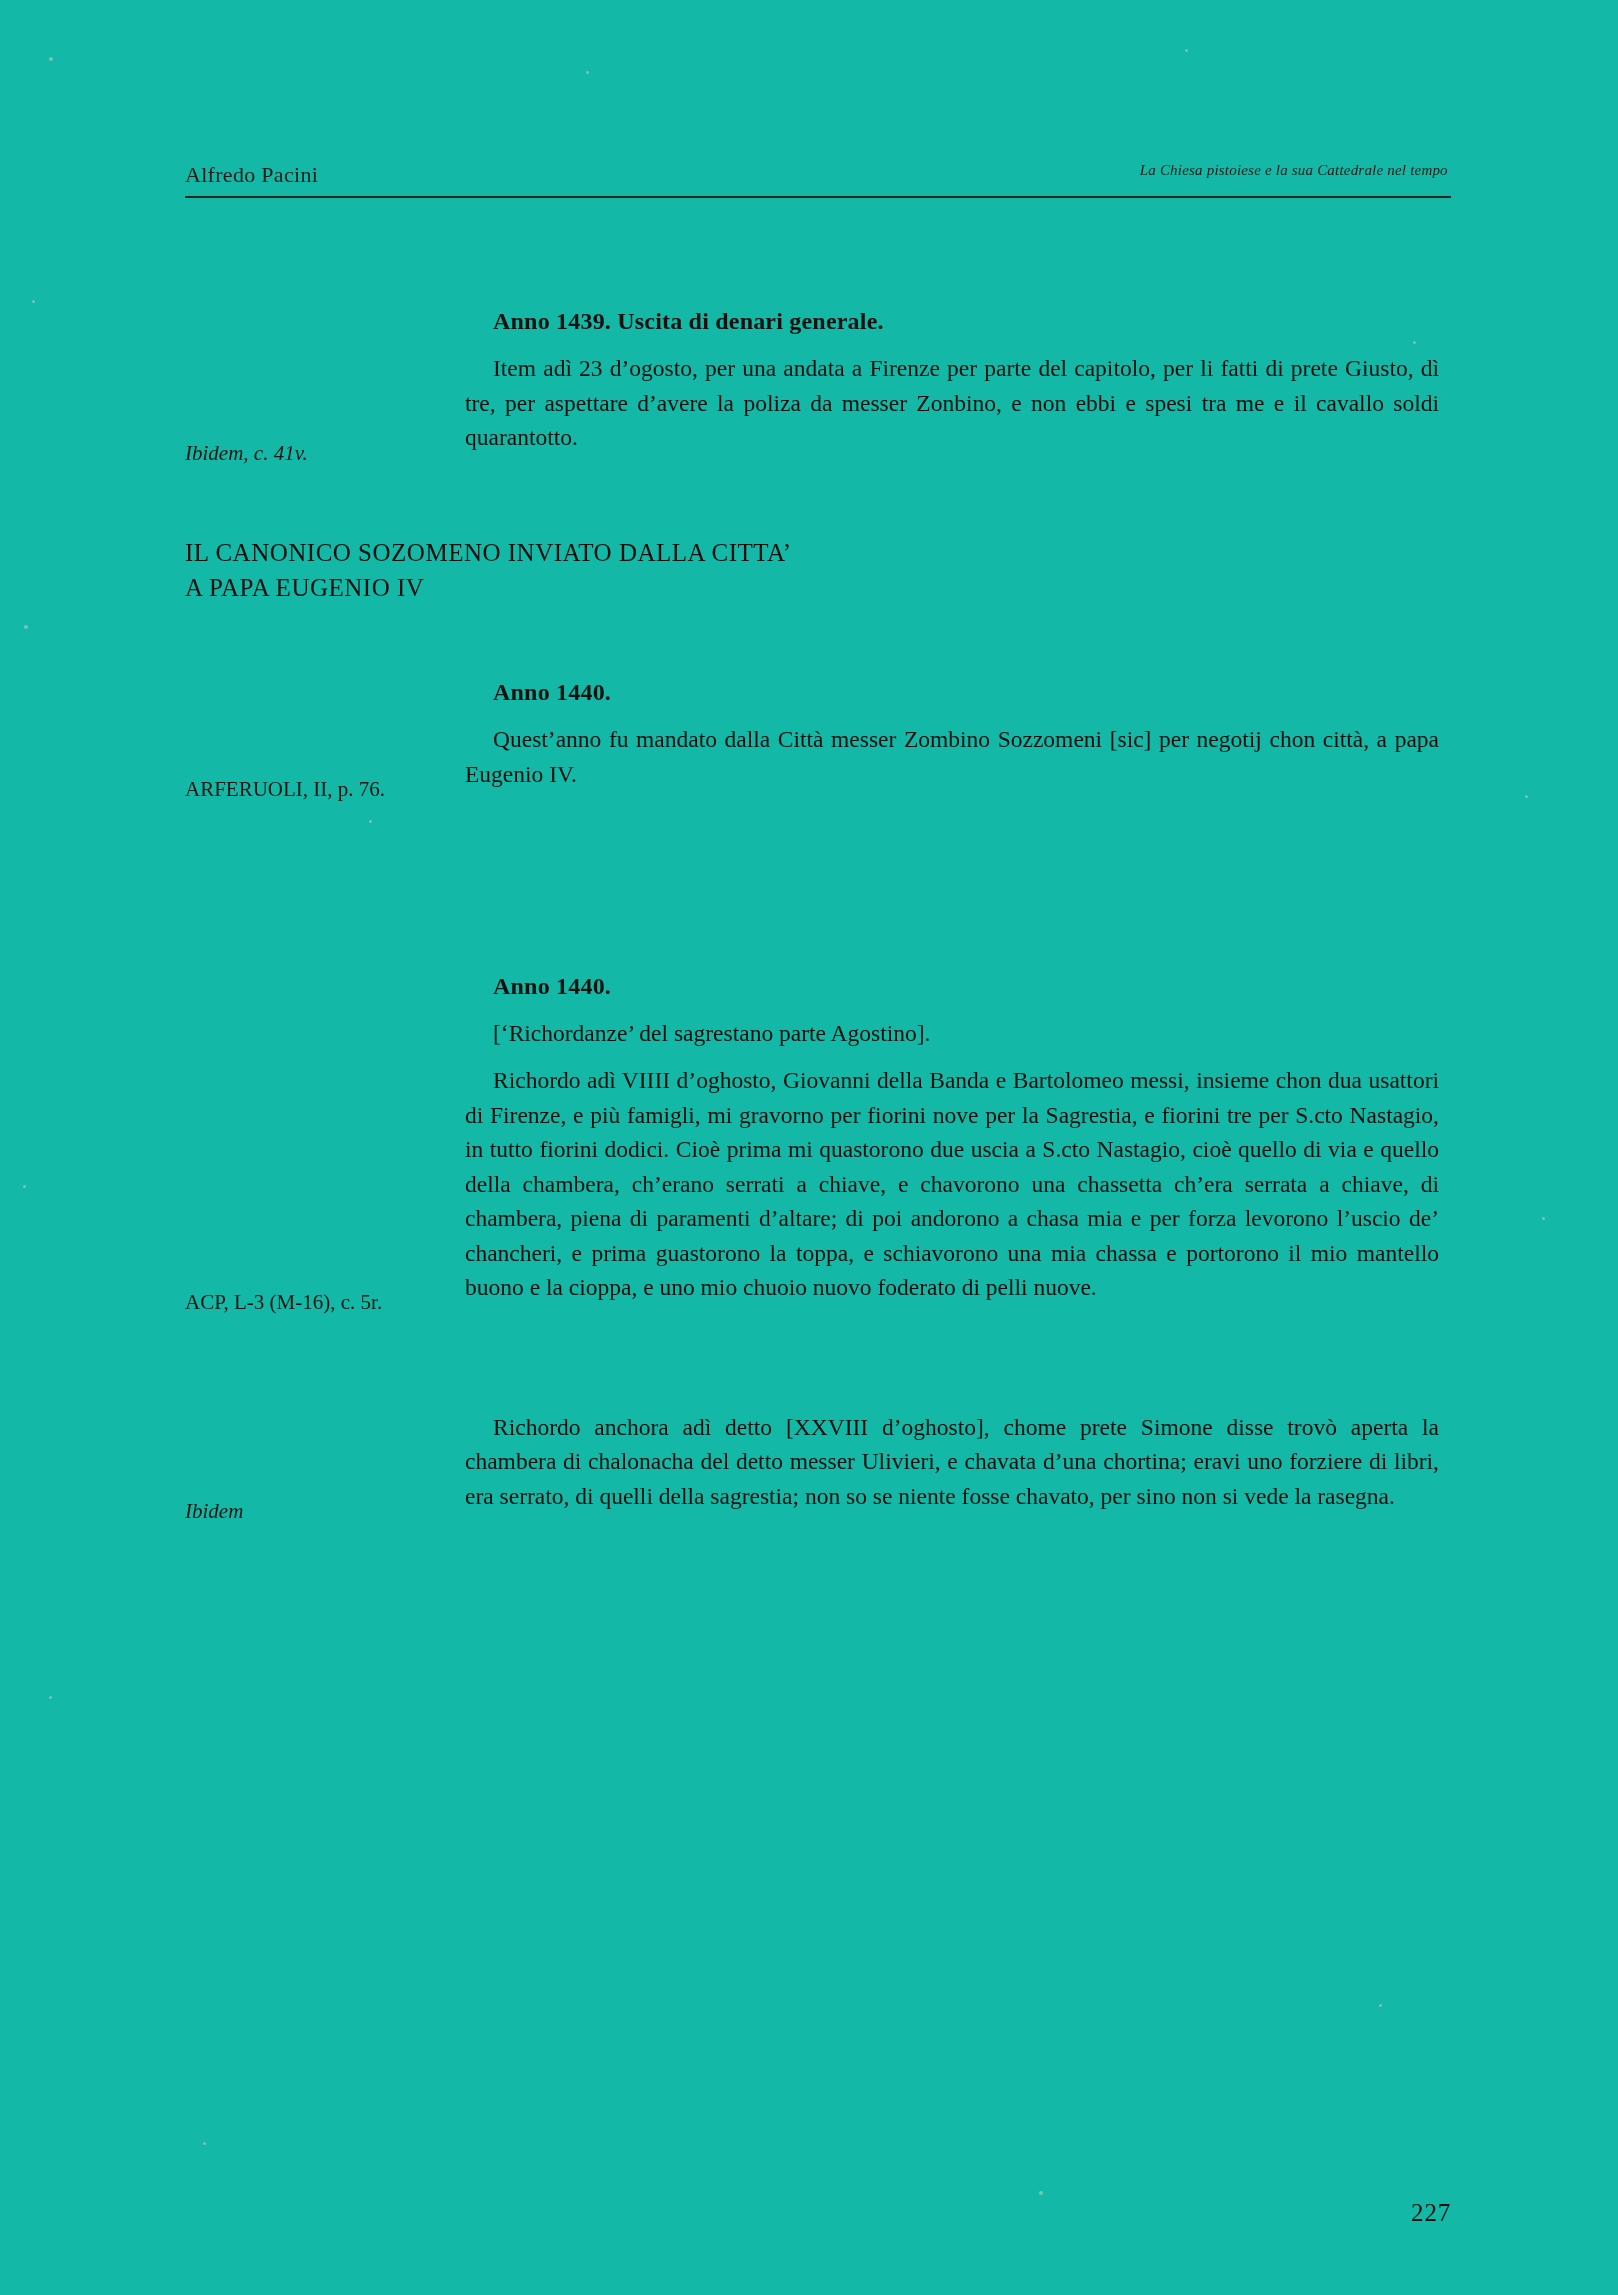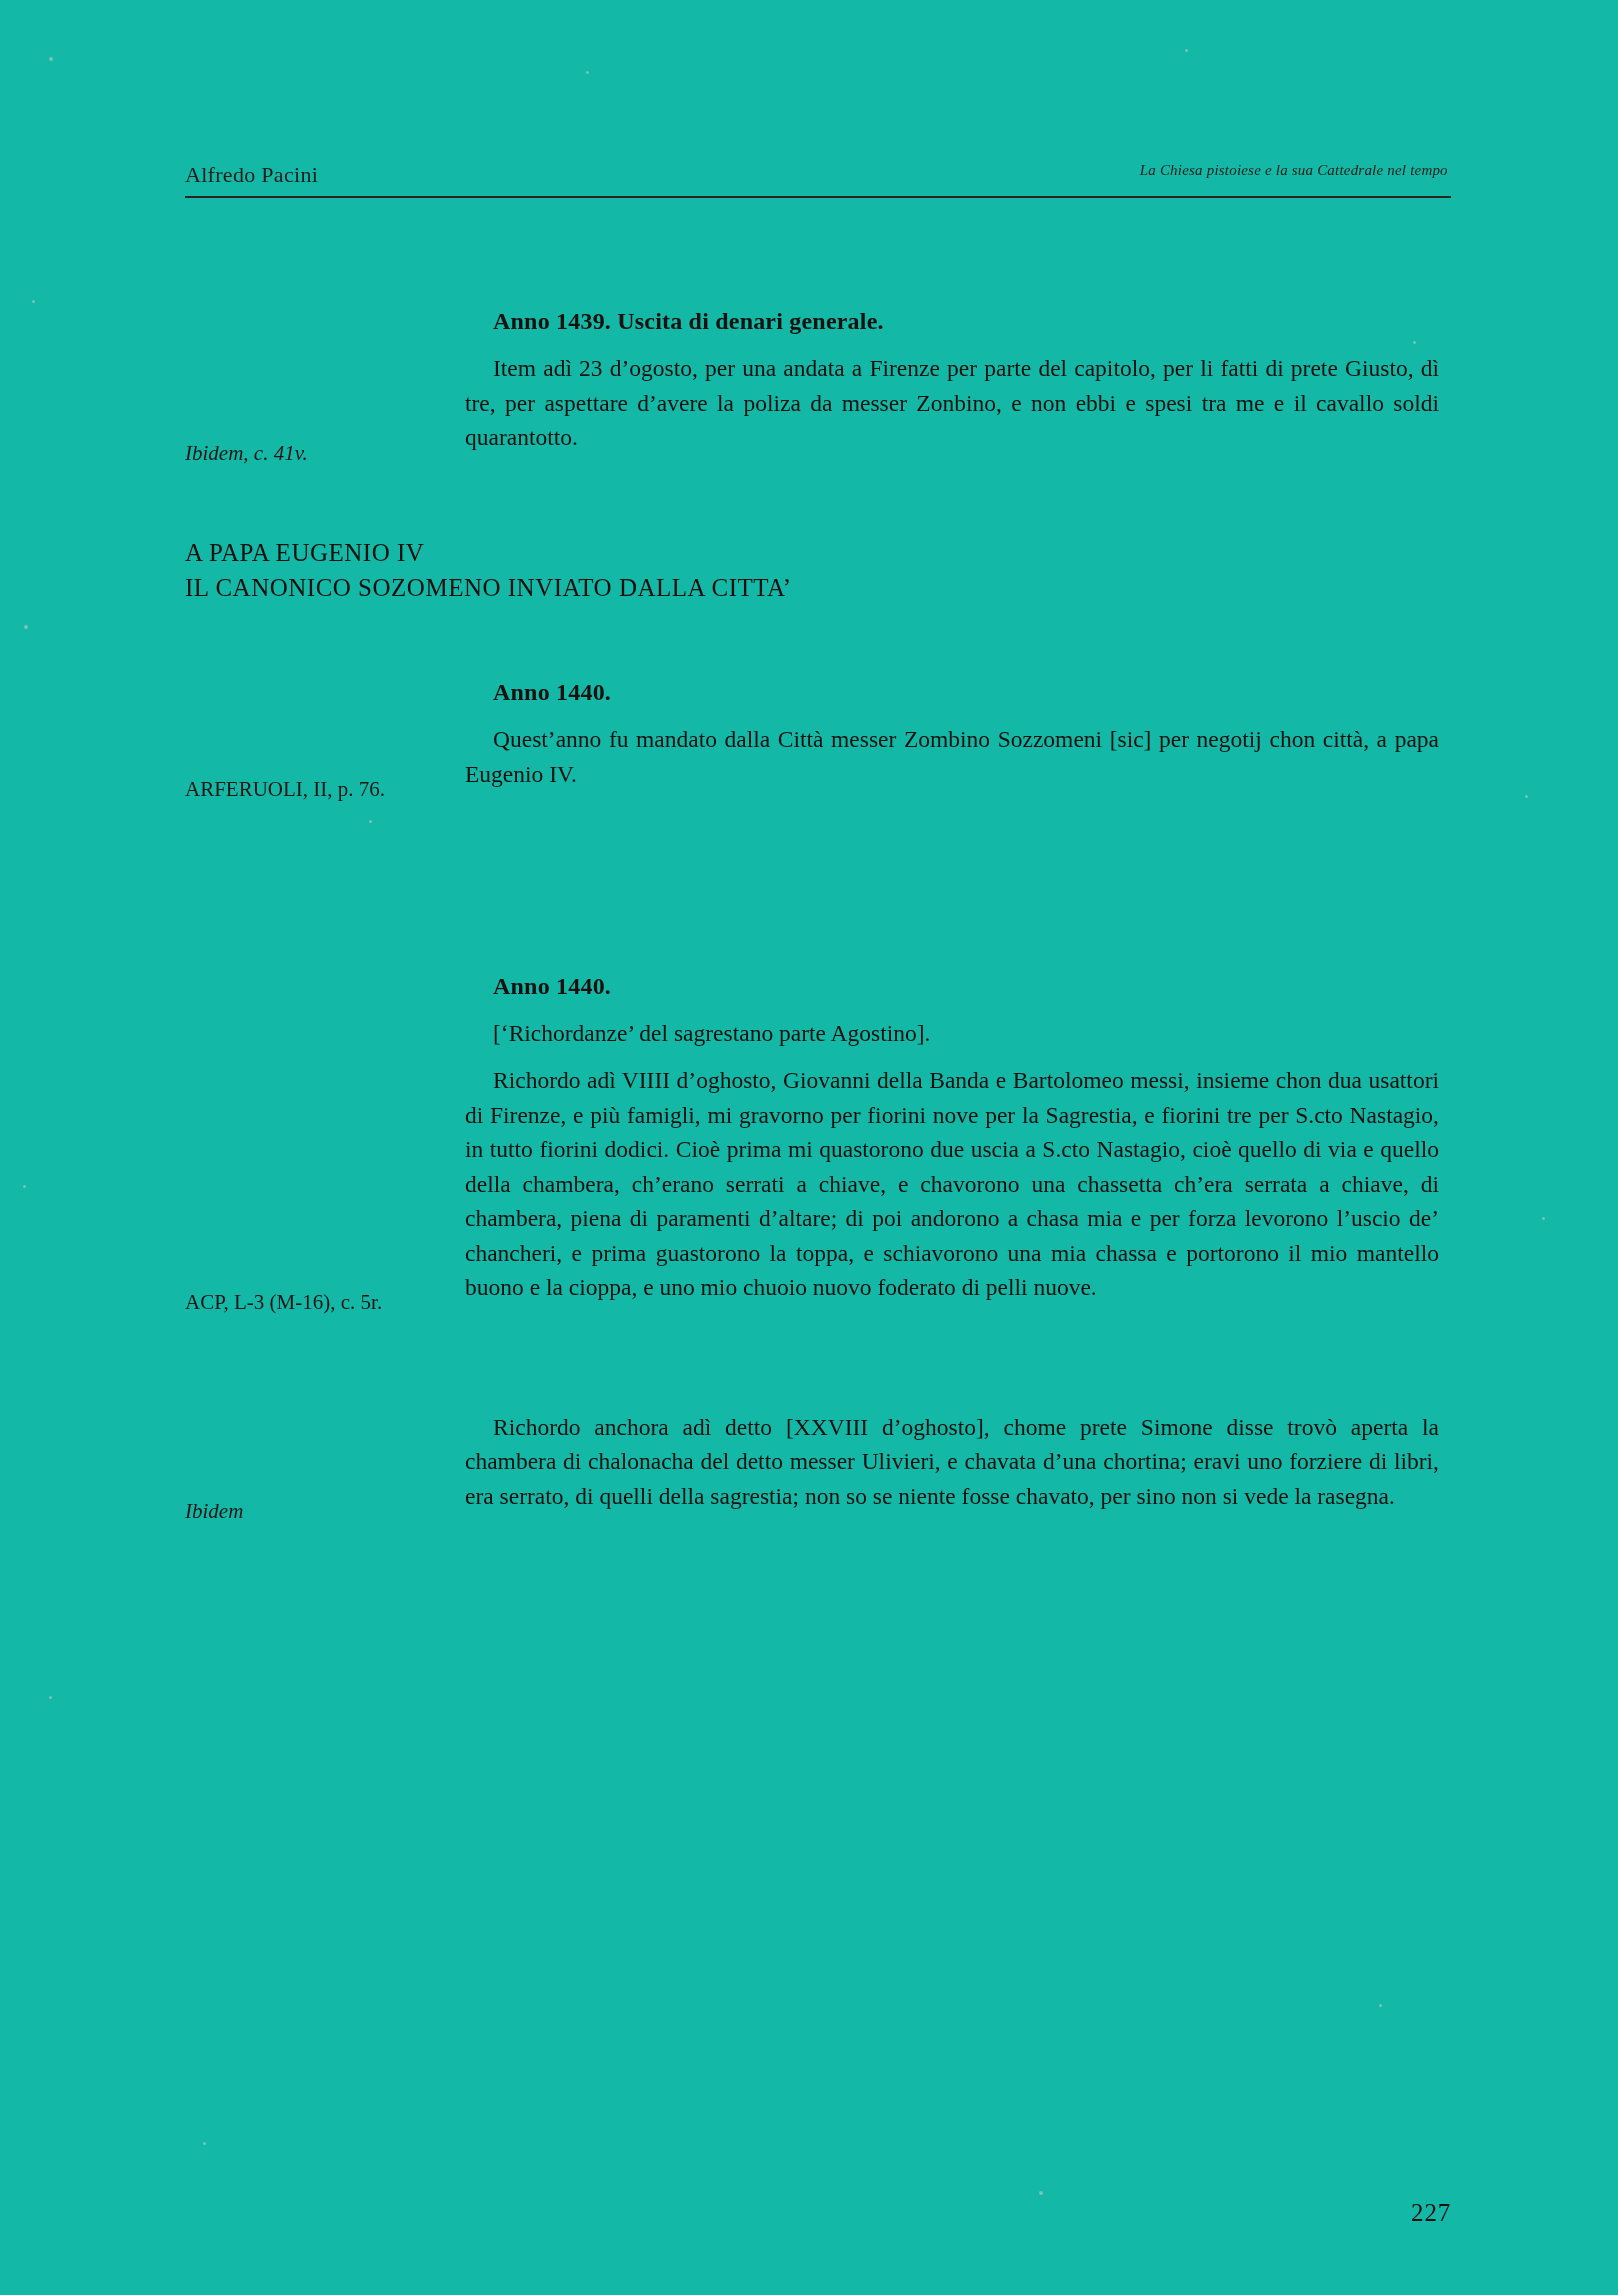--- a/index.html
+++ b/index.html
@@ -158,22 +158,22 @@
       <div class="note italic">Ibidem, c. 41v.</div>
       <div class="body">
         <p class="head-line indent">Anno 1439. Uscita di denari generale.</p>
         <p class="indent">Item adì 23 d’ogosto, per una andata a Firenze per parte del capitolo, per li fatti di prete Giusto, dì tre, per aspettare d’avere la poliza da messer Zonbino, e non ebbi e spesi tra me e il cavallo soldi quarantotto.</p>
       </div>
     </div>
 
     <div class="sp-84"></div>
 
     <div>
+      <div class="section-heading">IL CANONICO SOZOMENO INVIATO DALLA CITTA’</div>
       <div class="section-heading">A PAPA EUGENIO IV</div>
-      <div class="section-heading">IL CANONICO SOZOMENO INVIATO DALLA CITTA’</div>
     </div>
 
     <div class="sp-70"></div>
 
     <div class="block">
       <div class="note">ARFERUOLI, II, p. 76.</div>
       <div class="body">
         <p class="head-line indent">Anno 1440.</p>
         <p class="indent">Quest’anno fu mandato dalla Città messer Zombino Sozzomeni [sic] per negotij chon città, a papa Eugenio IV.</p>
       </div>

